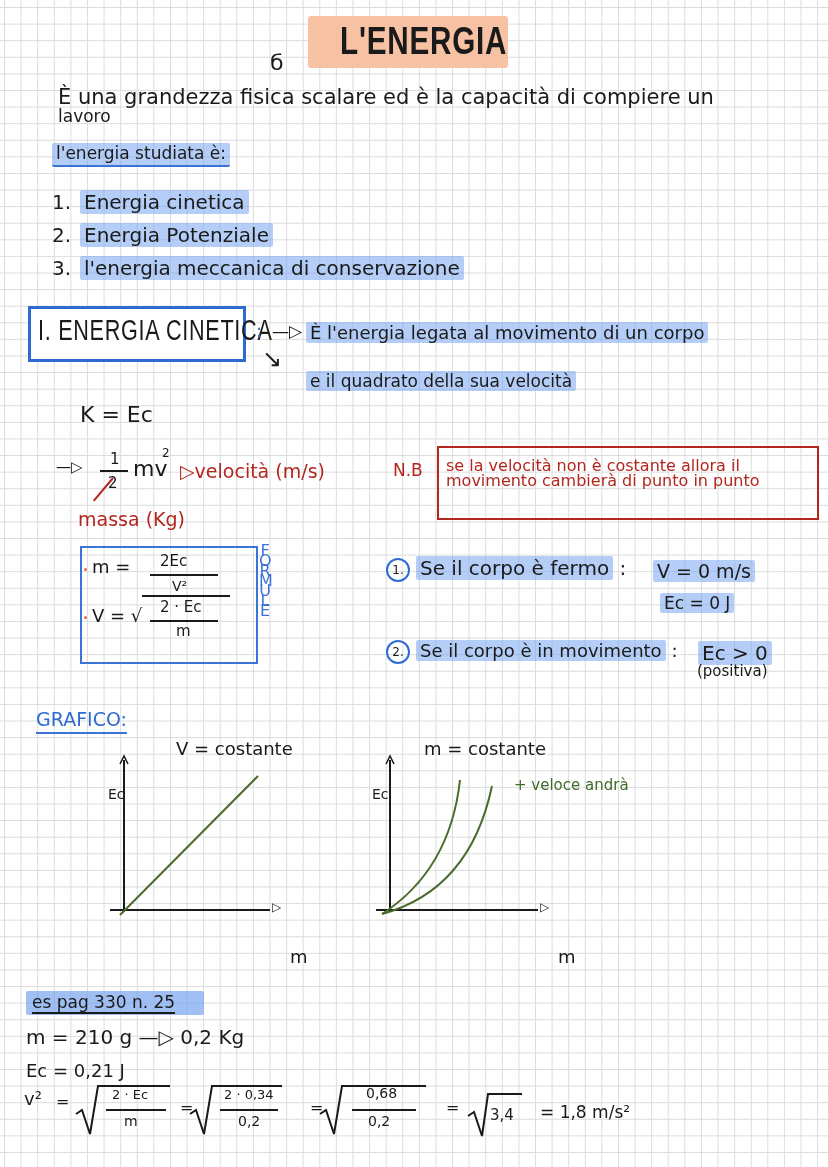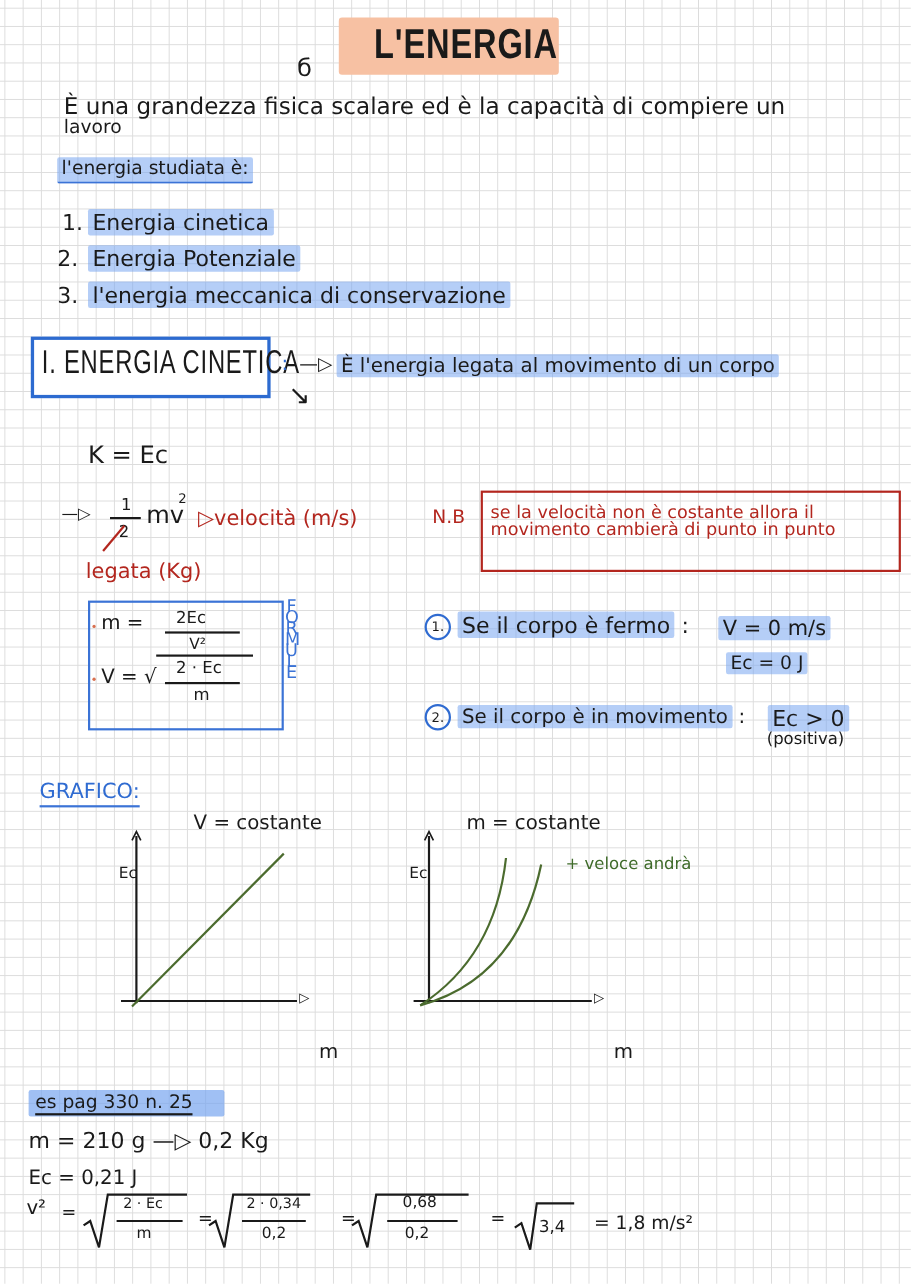--- a/index.html
+++ b/index.html
@@ -89,50 +89,51 @@
 <body>
 
 <div id="title-band" class="abs"></div>
 <div id="title" class="abs">L'ENERGIA</div>
 <div id="title-glyph" class="abs">б</div>
 
 <div id="intro" class="abs">È una grandezza fisica scalare ed è la capacità di compiere un</div>
 <div id="intro2" class="abs">lavoro</div>
 <div id="studied" class="abs hl">l'energia studiata è:</div>
 
-<div class="abs list-item" style="top:190px;text-align:center;">
+<div class="abs list-item" style="top:190px;">
   <span class="list-num">1.</span><span class="hl">Energia cinetica</span>
 </div>
 <div class="abs list-item" style="top:223px;">
   <span class="list-num">2.</span><span class="hl">Energia Potenziale</span>
 </div>
 <div class="abs list-item" style="top:256px;">
   <span class="list-num">3.</span><span class="hl">l'energia meccanica di conservazione</span>
 </div>
 
 <div id="sec-box" class="abs"></div>
 <div id="sec-title" class="abs">I. ENERGIA CINETICA</div>
 <div id="sec-colon" class="abs">:</div>
 <div id="arrow1" class="abs">—▷</div>
 <div id="def1" class="abs hl">È l'energia legata al movimento di un corpo</div>
 <div id="arrow2" class="abs">↘</div>
 <div id="def2" class="abs">
   <br>
+  <span class="hl">e il quadrato della sua velocità</span>
 </div>
 
 <div id="k-eq" class="abs">K = Ec</div>
 <div id="frac-arrow" class="abs">—▷</div>
 <div id="frac-num" class="abs">1</div>
 <div id="frac-line" class="abs"></div>
 <div id="frac-den" class="abs">2</div>
 <div id="mv" class="abs">mv</div>
 <div id="mv-exp" class="abs">2</div>
 <div id="vel-label" class="abs red">▷velocità (m/s)</div>
 <div id="mass-stroke" class="abs"></div>
-<div id="mass-label" class="abs red">legata (Kg)</div>
+<div id="mass-label" class="abs red">massa (Kg)</div>
 
 <div id="nb-label" class="abs red">N.B</div>
 <div id="nb-box" class="abs"></div>
 <div id="nb-text" class="abs red">se la velocità non è costante allora il movimento cambierà di punto in punto</div>
 
 <div id="formula-box" class="abs"></div>
 <div class="dot" style="left:84px; top:568px;"></div>
 <div id="formula-1" class="abs">m =</div>
 <div id="f1-num" class="abs">2Ec</div>
 <div id="f1-line" class="abs"></div>

